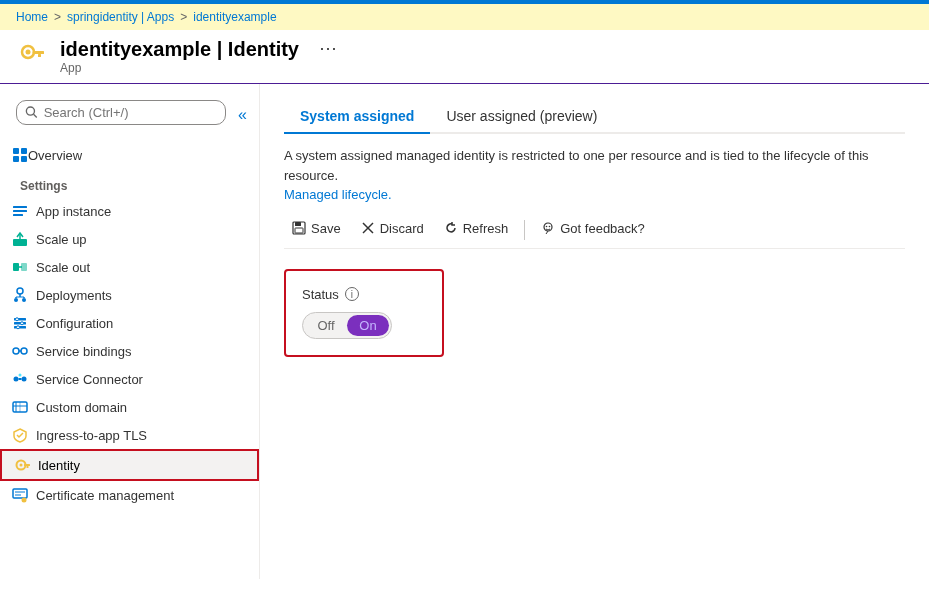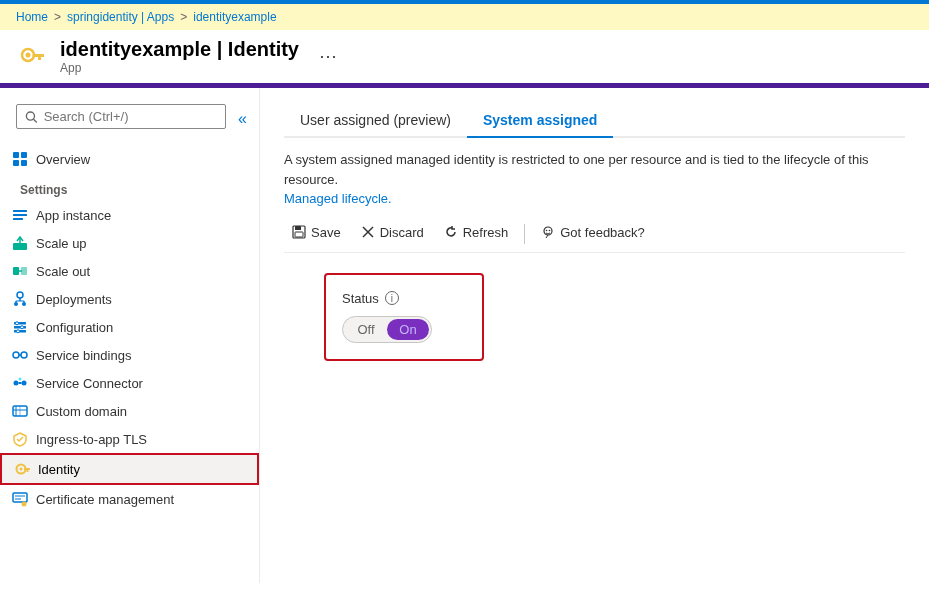--- a/index.html
+++ b/index.html
@@ -20,24 +20,23 @@
       color: #0078d4;
       gap: 4px;
       background: #fef9c3;
     }
     .breadcrumb span { color: #666; }
     .breadcrumb a { color: #0078d4; text-decoration: none; cursor: pointer; }
 
     
     .page-header {
       display: flex;
-      align-items: center;
       padding: 8px 16px 8px 16px;
       gap: 12px;
-      border-bottom: 5px solid #4c1d95;
+      border-bottom: 1px solid #4c1d95;
     }
     .page-header-icon {
       width: 32px;
       height: 32px;
       display: flex;
       align-items: center;
       justify-content: center;
     }
     .page-header-title h1 {
       font-size: 20px;
@@ -65,24 +64,24 @@
     .sidebar {
       width: 260px;
       min-width: 260px;
       border-right: 1px solid #edebe9;
       padding: 8px 0;
       overflow-y: auto;
     }
 
     .sidebar-search {
       display: flex;
-      align-items: flex-end;
+      align-items: flex-start;
       margin: 4px 8px 8px 8px;
       border: 1px solid #8a8886;
-      border-radius: 2px;
+      border-radius: 10px;
       padding: 4px 8px;
       gap: 6px;
       cursor: text;
     }
     .sidebar-search input {
       border: none;
       outline: none;
       font-size: 13px;
       color: #666;
       width: 100%;
@@ -95,21 +94,21 @@
       gap: 0;
       margin: 4px 8px 8px 8px;
       position: relative;
     }
 
     .overview-item {
       display: flex;
       align-items: center;
       padding: 6px 8px 6px 12px;
       cursor: pointer;
-      gap: 8px;
+      gap: 0;
       color: #333;
     }
 
     .sidebar-section-label {
       padding: 10px 12px 4px 20px;
       font-size: 12px;
       font-weight: 600;
       color: #605e5c;
       text-transform: none;
     }
@@ -208,21 +207,20 @@
       margin: 0 4px;
     }
 
     
     .status-box {
       border: 2px solid #c50f1f;
       border-radius: 4px;
       padding: 16px;
       display: inline-block;
       min-width: 160px;
-      margin-left: 40px;
     }
     .status-label {
       font-size: 13px;
       color: #333;
       margin-bottom: 10px;
       display: flex;
       align-items: center;
       gap: 6px;
     }
     .info-icon {
@@ -464,22 +462,22 @@
       </span>
       <span class="item-label">Certificate management</span>
     </div>
 
   </div>
 
   <div class="content">
 
     
     <div class="tabs">
+      <div class="tab active">System assigned</div>
       <div class="tab">User assigned (preview)</div>
-      <div class="tab active">System assigned</div>
     </div>
 
     
     <p class="description">
       <span>A system assigned managed identity is restricted to one per resource and is tied to the lifecycle of this resource.</span>
       <br>
       <a class="description-link">Managed lifecycle.</a>
     </p>
 
     

